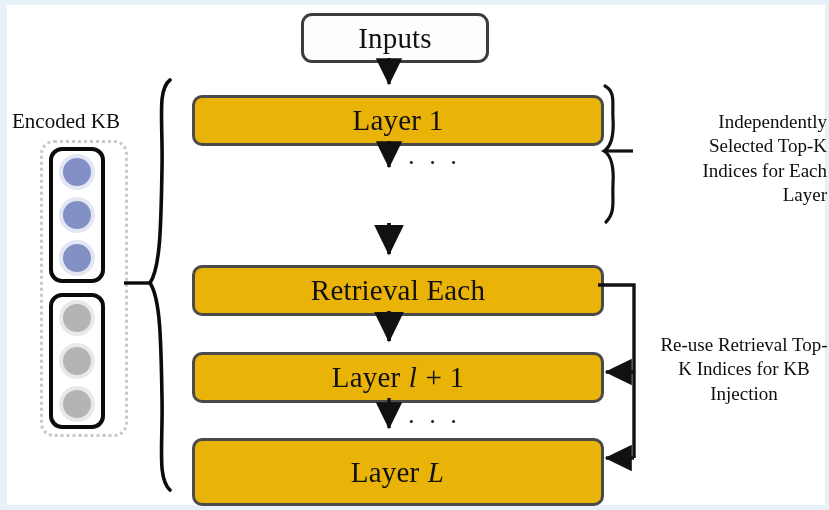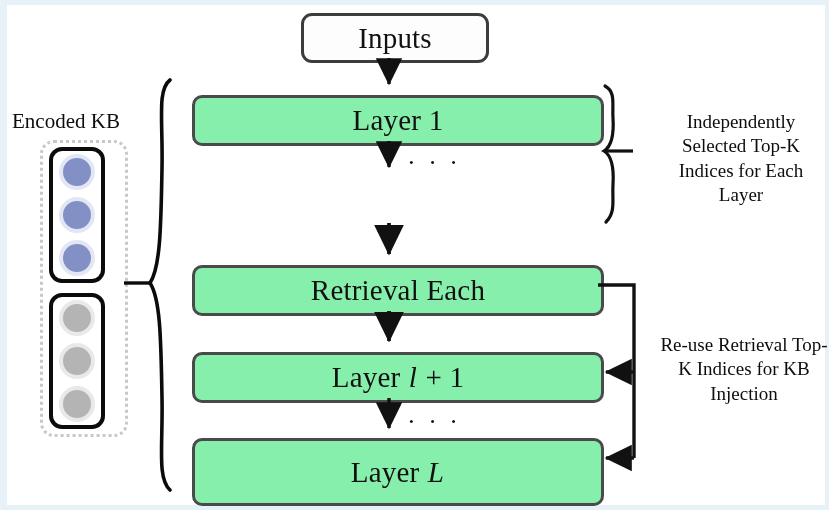--- a/index.html
+++ b/index.html
@@ -31,21 +31,21 @@
 
   
   .node {
     position: absolute;
     box-sizing: border-box;
     display: flex;
     align-items: center;
     justify-content: center;
     border: 3px solid #4a4a4a;
     border-radius: 10px;
-    background: #86efac;
+    background: #eab308;
     color: #111111;
     white-space: nowrap;
   }
   .node.inputs {
     background: #fdfdfd;
     border-color: #3c3c3c;
     border-radius: 11px;
     border-width: 3px;
   }
   .node-label {
@@ -163,21 +163,21 @@
       <span class="node-label"><span>Layer </span><span class="it">l</span><span> + 1</span></span>
     </div>
 
     <div class="node" style="left:185px; top:433px; width:412px; height:68px;">
       <span class="node-label"><span>Layer </span><span class="it">L</span></span>
     </div>
 
     <div class="dots-ell" style="left:400px; top:145px;">· · ·</div>
     <div class="dots-ell" style="left:400px; top:404px;">· · ·</div>
 
-    <div class="side-text" style="left:648px; top:105px; width:172px;">Independently Selected Top-K Indices for Each Layer</div>
+    <div class="side-text" style="left:648px; top:105px; width:172px;text-align:right;">Independently Selected Top-K Indices for Each Layer</div>
 
     <div class="side-text" style="left:648px; top:328px; width:178px;">Re-use Retrieval Top-K Indices for KB Injection</div>
   </div>
 
   <svg id="wires" viewBox="0 0 829 510">
     <defs>
       <marker id="ah" markerWidth="9" markerHeight="9" refX="7.6" refY="4.5" orient="auto" markerUnits="strokeWidth">
         <path d="M0,0.6 L8,4.5 L0,8.4 z" fill="#111111"></path>
       </marker>
     </defs>

